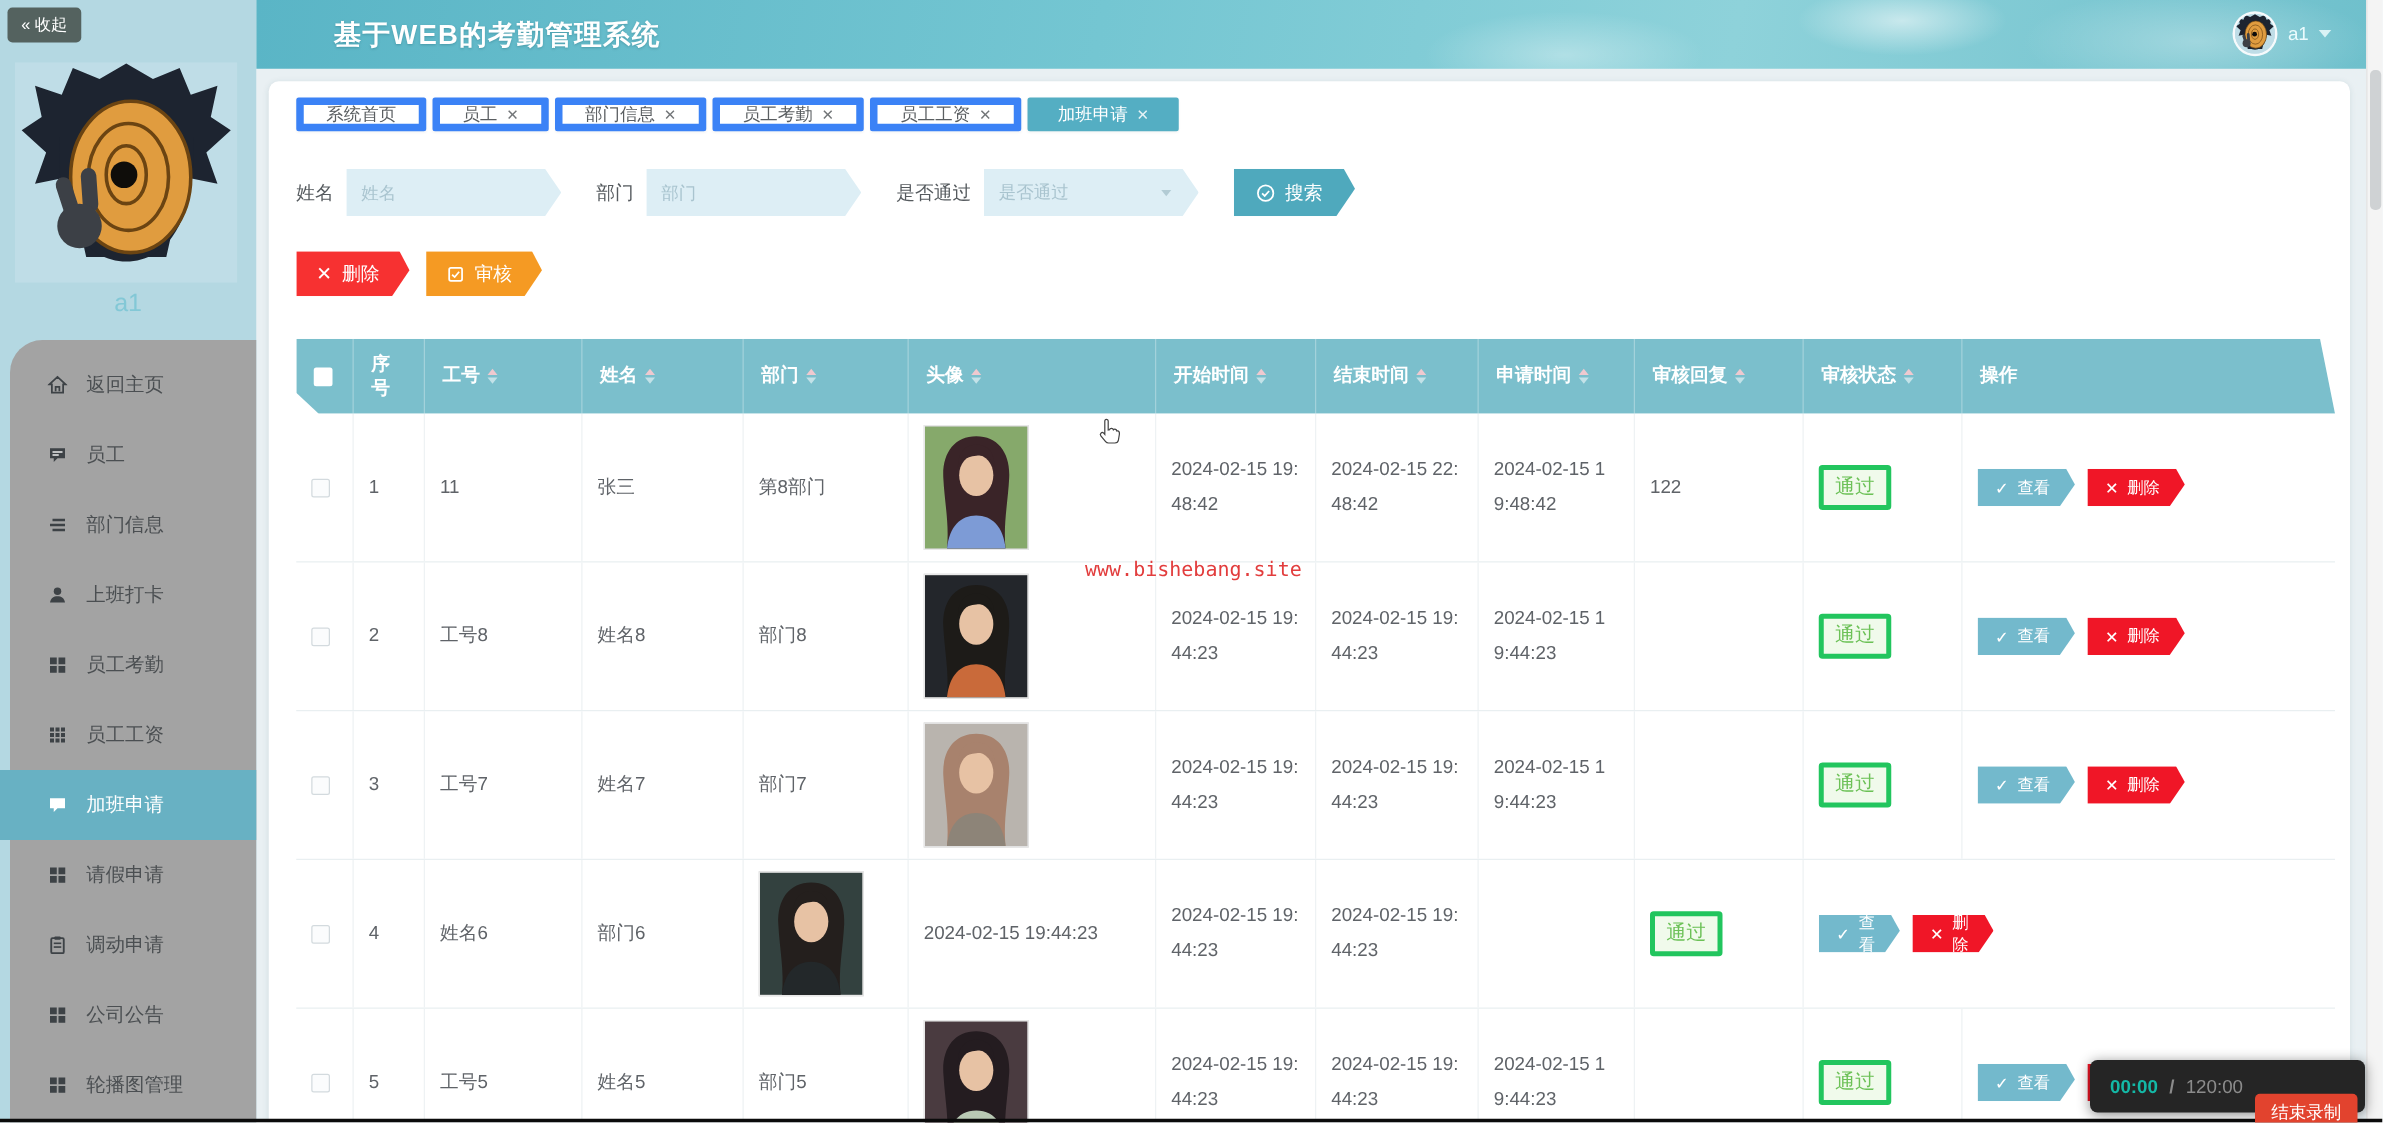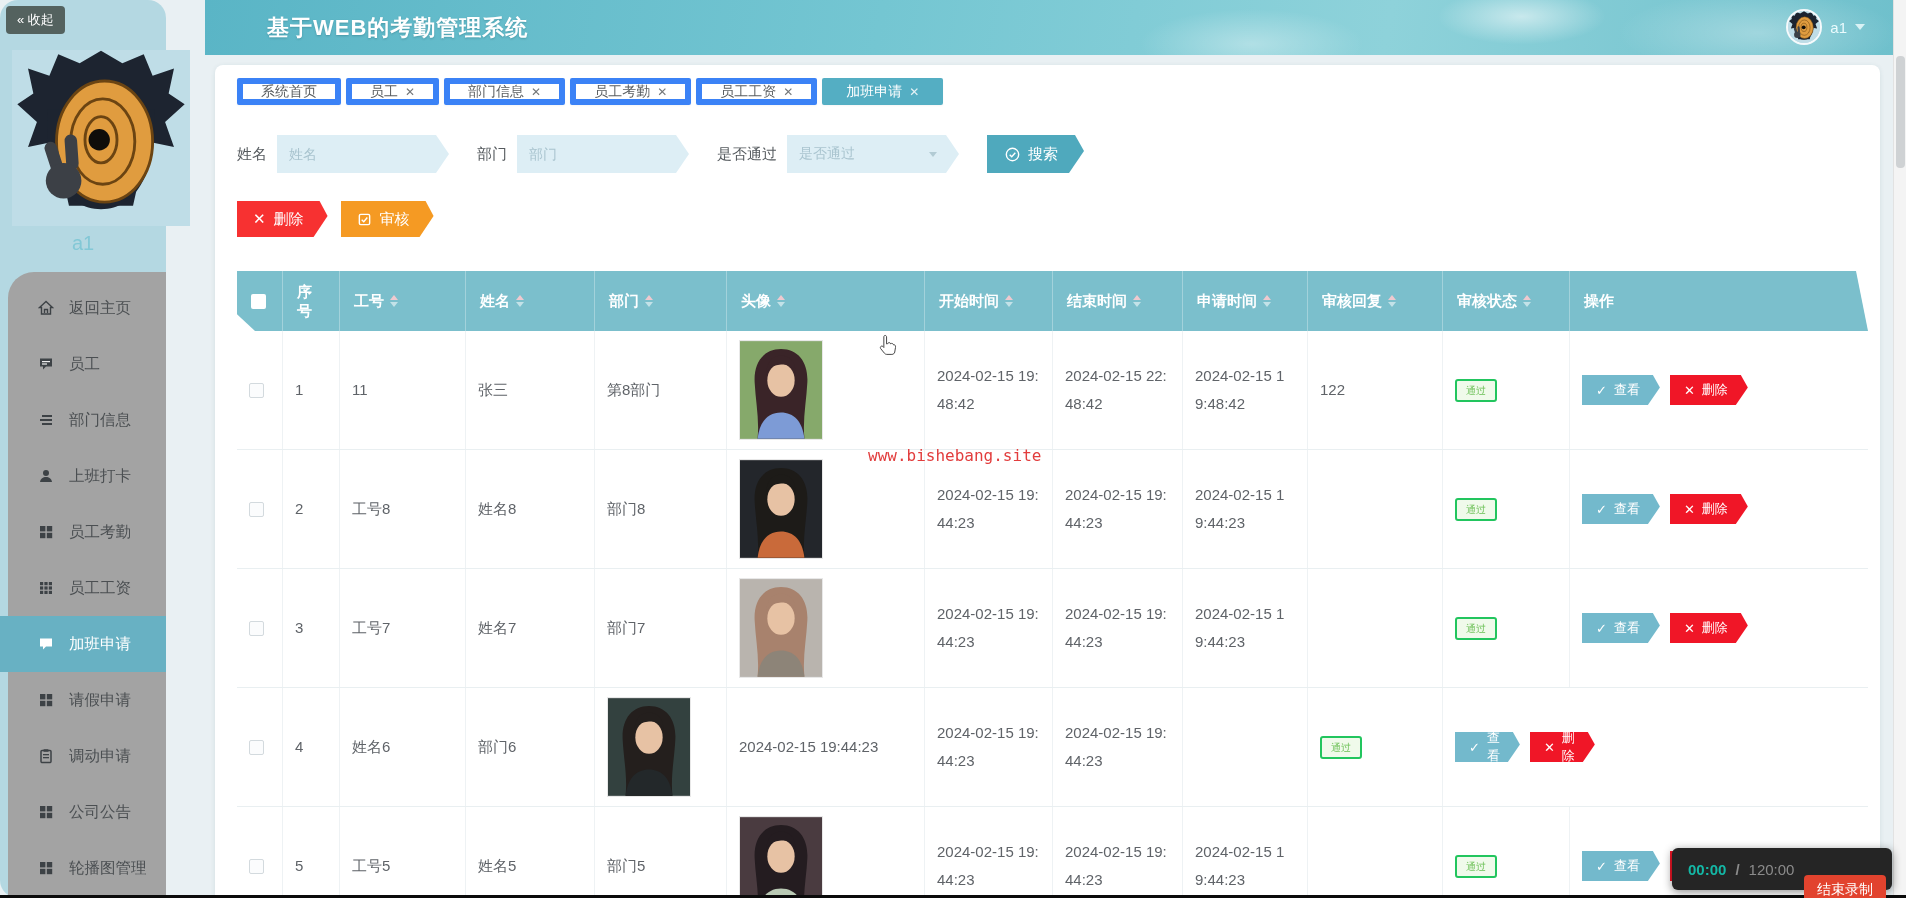--- a/index.html
+++ b/index.html
@@ -14,21 +14,21 @@
       radial-gradient(200px 60px at 92% 60%, rgba(255,255,255,.30), rgba(255,255,255,0) 70%),
       linear-gradient(100deg,#5ab5c6,#74c6d2 40%,#8ed2da 70%,#6fc0cc);
   }
   .app-title { position:absolute; left:62px; top:13px; color:#fff; font-size:22px; font-weight:bold; letter-spacing:1px; text-shadow:0 1px 2px rgba(0,60,70,.25); }
   .userchip { position:absolute; right:28px; top:9px; display:flex; align-items:center; gap:8px; cursor:pointer; }
   .userchip .uava { width:36px; height:36px; border-radius:50%; overflow:hidden; border:2px solid rgba(255,255,255,.85); background:#bfdde7; }
   .userchip .uname { color:#eafbfd; font-size:15px; }
   .chev { width:0; height:0; border-left:5px solid transparent; border-right:5px solid transparent; border-top:6px solid #d9f2f5; }
 
   
-  .sidebar { position:absolute; left:0; top:0; width:166px; height:100%; background:#b4d8e2; z-index:5;border-radius:18px; }
+  .sidebar { position:absolute; left:0; top:0; width:205px; height:100%; background:#b4d8e2; z-index:5; }
   .collapse-btn { position:absolute; left:6px; top:6px; background:rgba(62,72,66,.82); color:#fff; font-size:13px; padding:5px 11px; border-radius:4px; cursor:pointer; }
   .tobi-box { position:absolute; left:12px; top:50px; width:178px; height:176px; }
   .side-user { position:absolute; top:232px; left:0; width:100%; text-align:center; color:#83c8d6; font-size:20px; }
   .side-panel { position:absolute; left:8px; top:272px; right:0; bottom:0; background:#a3a3a3; border-top-left-radius:26px; padding-top:8px; }
   .side-item { display:flex; align-items:center; gap:15px; height:56px; padding-left:30px; font-size:15.5px; color:#4b4f52; cursor:pointer; }
   .side-item .micon { width:16px; height:16px; flex:0 0 16px; color:#3d4246; }
   .side-item[data-state="active"] { background:#68b1c3; color:#fff; margin-left:-8px; padding-left:38px; }
   .side-item[data-state="active"] .micon { color:#fff; }
 
   
@@ -71,21 +71,21 @@
   .sort i { display:block; width:0; height:0; border-left:4px solid transparent; border-right:4px solid transparent; }
   .sort .up { border-bottom:5px solid #efc9cf; }
   .sort .dn { border-top:5px solid rgba(255,255,255,.55); }
   .hcb { width:15px; height:15px; background:#fff; border-radius:2px; cursor:pointer; }
 
   .trow { min-height:119px; border-bottom:1px solid #e9eff1; }
   .td { display:flex; align-items:center; padding:8px 12px; font-size:15px; color:#5f6368; border-right:1px solid #eef2f4; word-break:break-all; line-height:1.85; }
   .td:last-child { border-right:none; }
   .cb { width:15px; height:15px; border:1px solid #d3dade; background:#fbfcfd; border-radius:2px; cursor:pointer; }
   .pic { width:84px; height:100px; border:1px solid #e8e8e8; background:#ccc; }
-  .badge { font-size:10px; color:#6cc157; background:#f0faeb; border:2px solid #22c55e; padding:2px 9px; border-radius:3px; line-height:1.5; }
+  .badge { font-size:16px; color:#6cc157; background:#f0faeb; border:4px solid #22c55e; padding:2px 9px; border-radius:3px; line-height:1.5; }
   .rowbtn { display:inline-flex; align-items:center; gap:7px; height:30px; padding:0 20px 0 14px; color:#fff; font-size:13px; border:none; cursor:pointer;
     clip-path: polygon(0 0, calc(100% - 7px) 0, 100% 42%, calc(100% - 12px) 100%, 0 100%); }
   .rb-view { background:#73b9cc; }
   .rb-del { background:#f01627; }
   .acts { gap:10px; flex-wrap:nowrap; }
 
   
   .watermark { position:absolute; left:868px; top:446px; font-family:"DejaVu Sans Mono",monospace; font-size:16px; color:#e23d3d; z-index:20; }
   .cursor-hand { position:absolute; left:876px; top:334px; z-index:30; }
   .recorder { position:absolute; right:14px; bottom:8px; width:220px; height:42px; background:#252525; border-radius:6px; display:flex; align-items:center; gap:9px; padding:0 6px 0 16px; z-index:70; box-shadow:0 2px 10px rgba(0,0,0,.45); }

